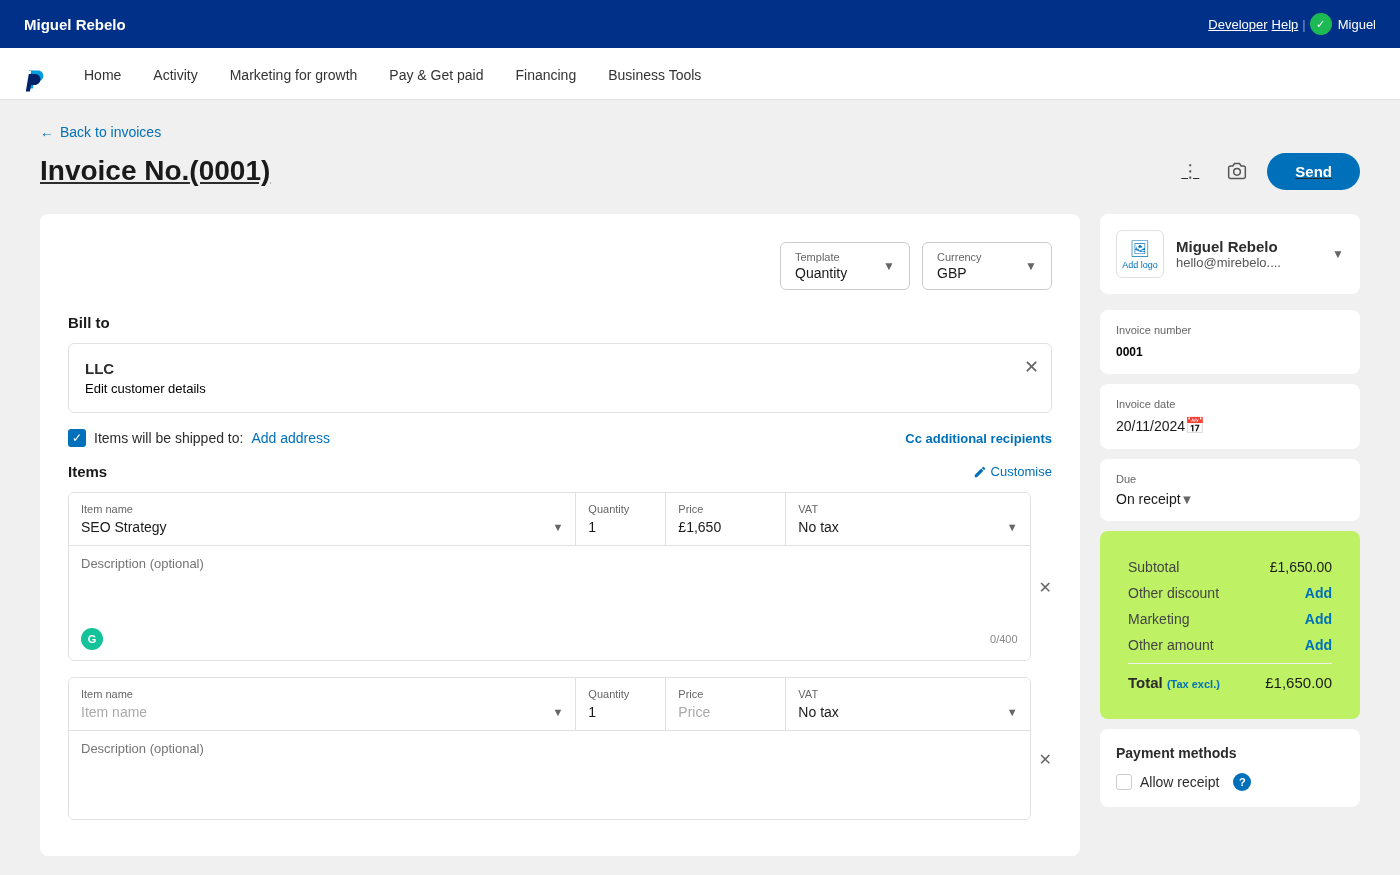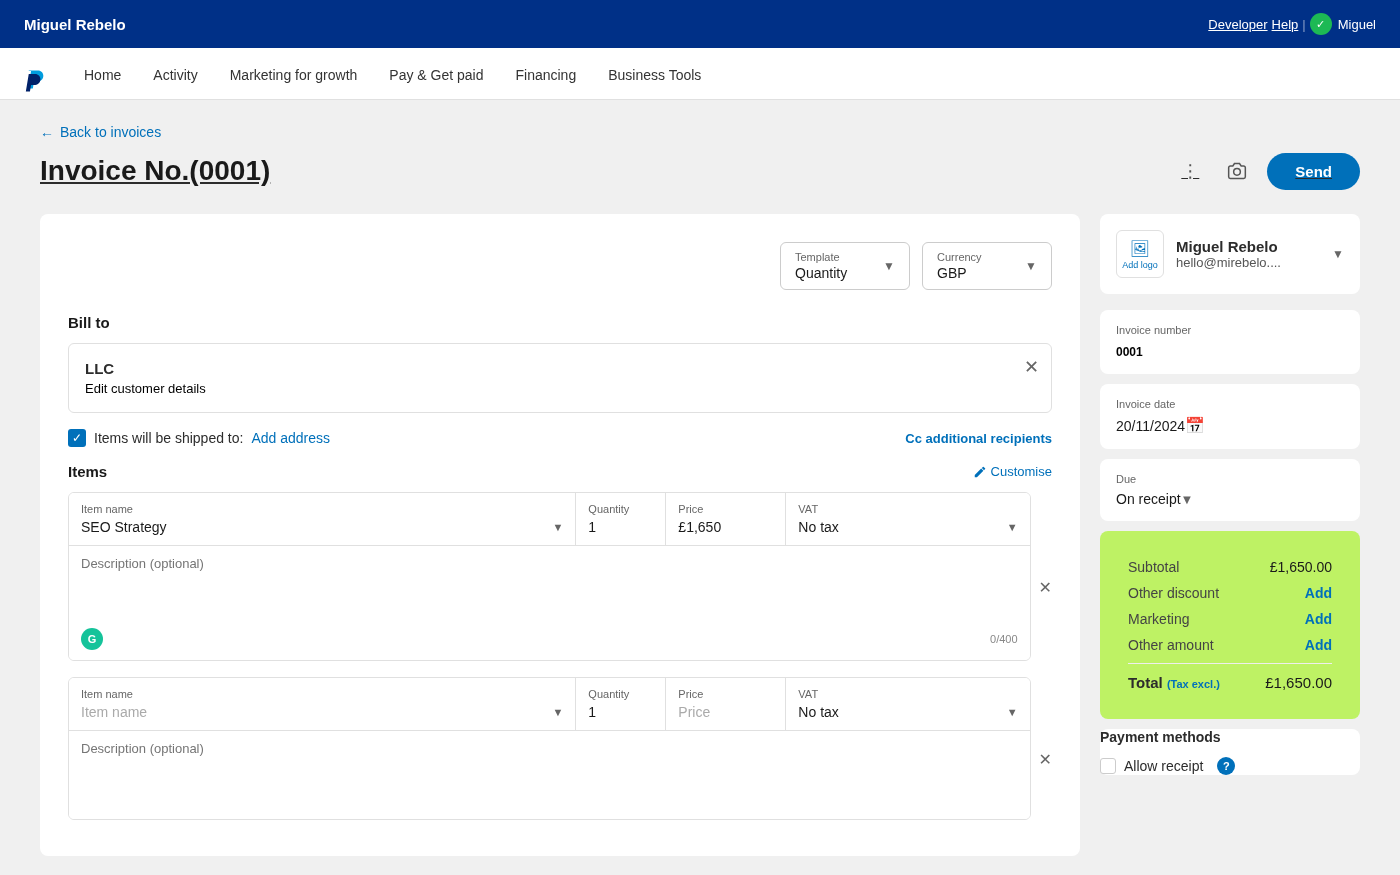--- a/index.html
+++ b/index.html
@@ -95,21 +95,21 @@
 
     .totals-box { background: #bef264; border-radius: 8px; padding: 28px; margin-bottom: 10px; }
     .totals-row { display: flex; justify-content: space-between; align-items: center; margin-bottom: 10px; font-size: 14px; }
     .totals-row:last-child { margin-bottom: 0; }
     .totals-label { color: #444; }
     .totals-value { color: #1a1a1a; font-weight: 500; }
     .add-link { color: #0070ba; font-weight: 600; cursor: pointer; font-size: 14px; }
     .total-row { font-weight: 700; font-size: 15px; }
     .tax-note { font-size: 11px; color: #0070ba; }
 
-    .payment-box { background: white; border-radius: 8px; }
+    .payment-box { background: white; border-radius: 8px; padding: 16px; }
     .payment-title { font-size: 14px; font-weight: 700; margin-bottom: 12px; }
     .allow-partial-row { display: flex; align-items: center; gap: 8px; font-size: 14px; }
     .allow-partial-checkbox { width: 16px; height: 16px; border: 1.5px solid #ccc; border-radius: 3px; background: white; }
     .info-icon { width: 18px; height: 18px; background: #0070ba; border-radius: 50%; display: flex; align-items: center; justify-content: center; color: white; font-size: 11px; font-weight: 700; margin-left: 6px; }
   </style>
 </head>
 <body>
 
 <div class="top-bar">
   <span class="top-bar-left">Miguel Rebelo</span>

